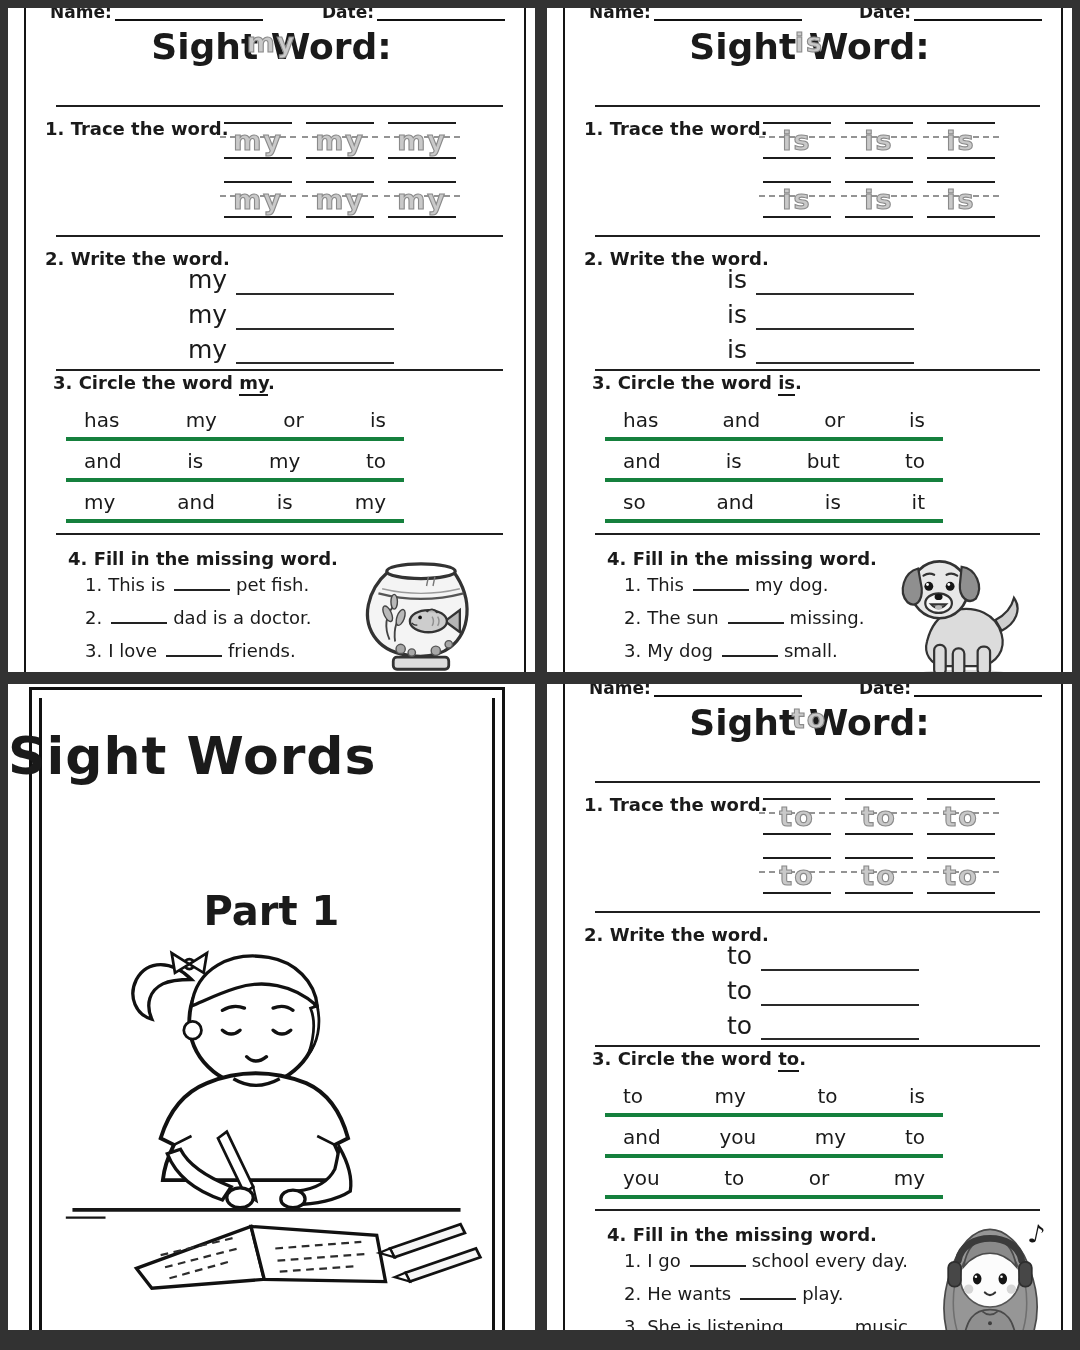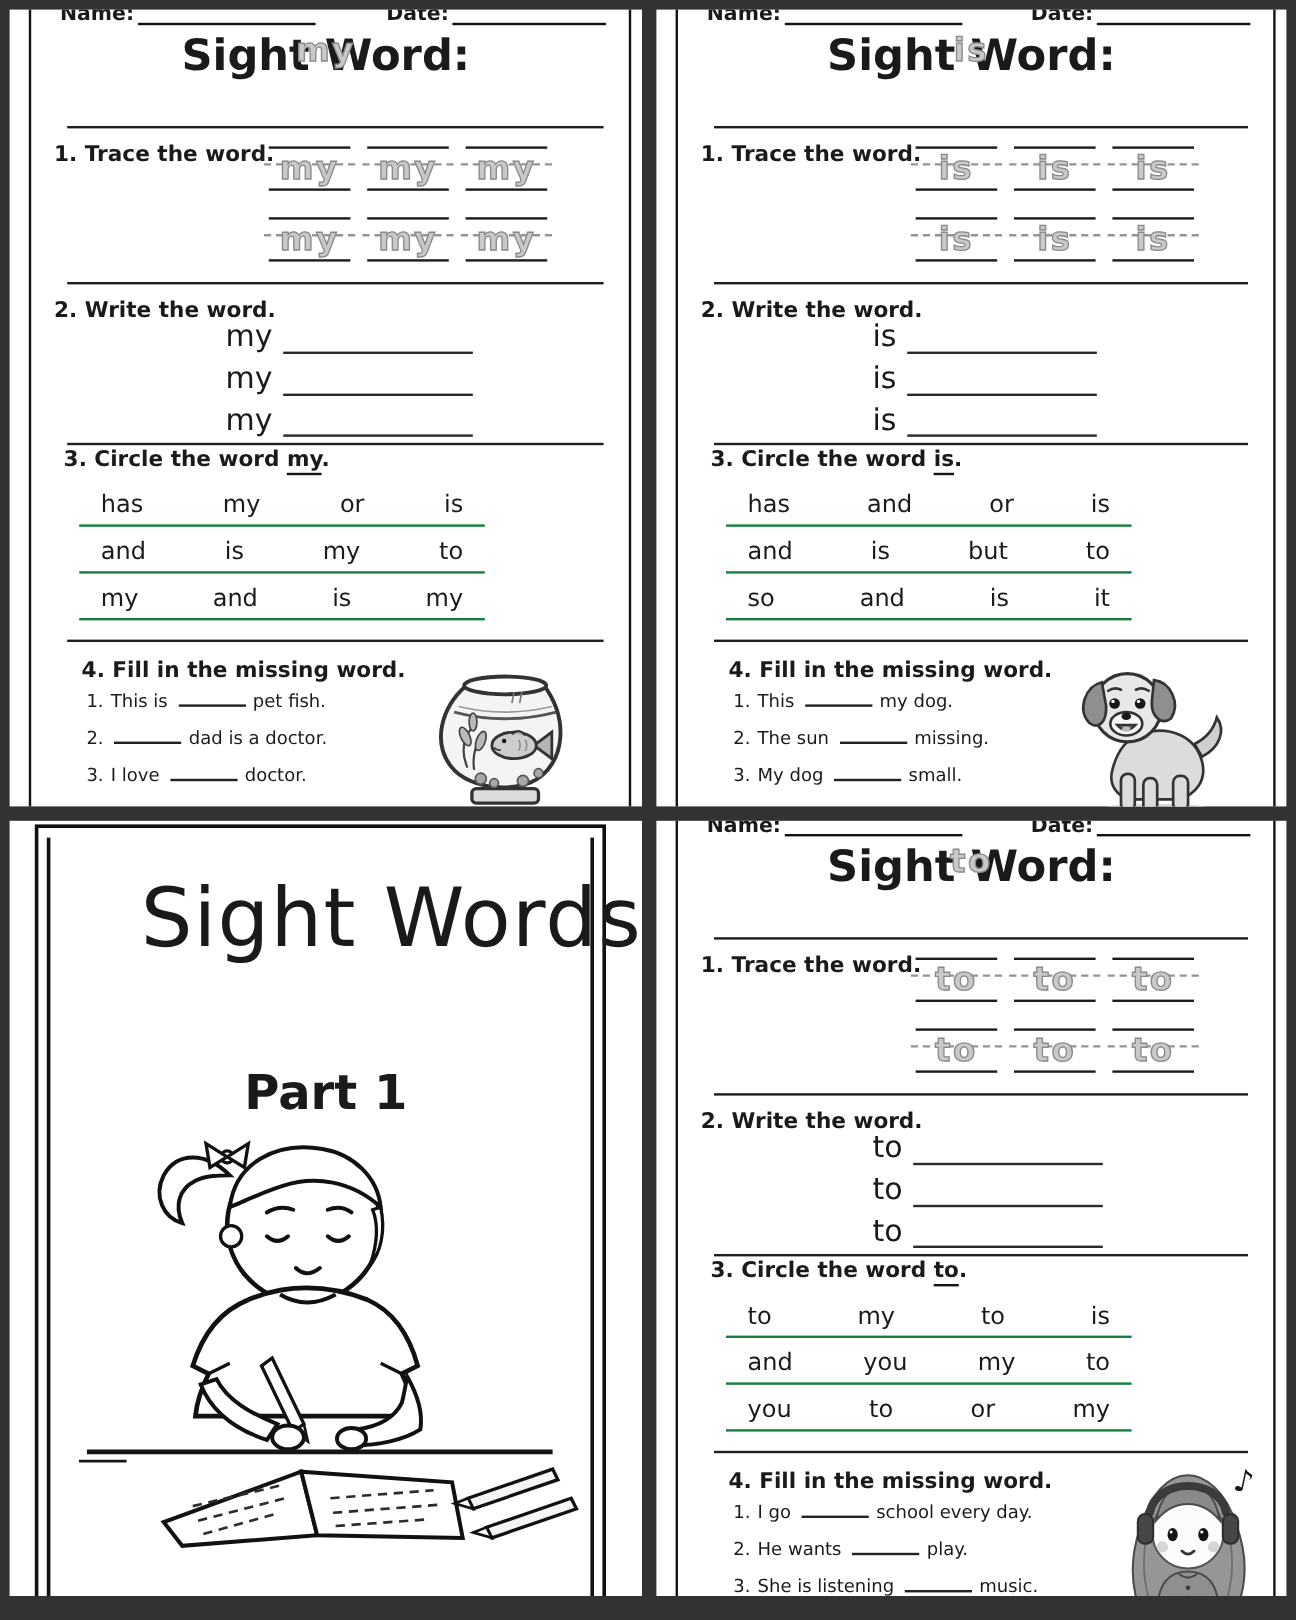--- a/index.html
+++ b/index.html
@@ -47,40 +47,40 @@
 
   
   .write-rows{position:absolute;left:180px;top:258px;display:flex;flex-direction:column;gap:6px;}
   .wrow{display:flex;align-items:flex-end;gap:9px;}
   .wword{font-size:25px;font-weight:500;line-height:1.15;}
   .wline{width:158px;border-bottom:2px solid #2a2a2a;height:20px;}
 
   
   .circle-grid{position:absolute;left:58px;top:400px;width:338px;}
   .crow{display:flex;justify-content:space-between;padding:0 18px 5px 18px;
-        border-bottom:2px solid #15803d;margin-bottom:8px;font-size:20px;font-weight:500;}
-
-  
-  .sentences{position:absolute;left:64px;top:566px;display:flex;flex-direction:column;gap:12px;
-             font-size:15px;}
+        border-bottom:4px solid #15803d;margin-bottom:8px;font-size:20px;font-weight:500;}
+
+  
+  .sentences{position:absolute;left:77px;top:566px;display:flex;flex-direction:column;gap:12px;
+             font-size:18px;}
   .sent{white-space:nowrap;}
   .sent > span{margin-right:6px;}
   .blank{display:inline-block;width:56px;height:13px;border-bottom:2.5px solid #222;margin:0 3px;}
 
   .illus{position:absolute;}
   .illus-fishbowl{right:40px;bottom:-6px;width:148px;}
   .illus-puppy{right:42px;bottom:-10px;width:142px;}
   .illus-girlhp{right:18px;bottom:-14px;width:128px;}
 
   
   .cover-frame{position:absolute;left:21px;right:30px;top:3px;bottom:-12px;border:3px solid #111;}
   .cover-frame-inner{position:absolute;left:31px;right:40px;top:14px;bottom:-12px;
                      border-left:3px solid #111;border-right:3px solid #111;}
-  .cover-title{position:absolute;top:42px;left:0;right:0;text-align:right;
-               font-size:68px;font-weight:400;letter-spacing:1px;}
+  .cover-title{position:absolute;top:42px;left:0;right:0;text-align:left;
+               font-size:52px;font-weight:700;letter-spacing:1px;}
   .cover-badge{position:absolute;top:126px;left:50%;transform:translateX(-50%);
                background:#141414;color:#fff;font-size:34px;font-weight:800;
                padding:8px 26px;border-radius:18px;letter-spacing:2px;white-space:nowrap;}
   .cover-part{position:absolute;top:204px;left:0;right:0;text-align:center;
               font-size:40px;font-weight:800;}
   .illus-girlwriting{position:absolute;top:258px;left:50%;transform:translateX(-50%);width:430px;}
 </style>
 </head>
 <body>
 
@@ -163,21 +163,21 @@
           <span class="cword">and</span>
           <span class="cword">is</span>
           <span class="cword">my</span>
         </div>
       </div>
     <div class="rule r4"></div>
     <div class="seclabel s4">4. Fill in the missing word.</div>
     <div class="sentences">
         <div class="sent"><span class="snum">1.</span><span class="stext">This is</span><span class="blank"></span><span class="stext">pet fish.</span></div>
         <div class="sent"><span class="snum">2.</span><span class="blank"></span><span class="stext">dad is a doctor.</span></div>
-        <div class="sent"><span class="snum">3.</span><span class="stext">I love</span><span class="blank"></span><span class="stext">doctor.</span></div>
+        <div class="sent"><span class="snum">3.</span><span class="stext">I love</span><span class="blank"></span><span class="stext">friends.</span></div>
       </div>
     <svg class="illus illus-fishbowl" viewBox="0 0 160 140">
       <rect x="50" y="117" width="60" height="13" rx="4" fill="#dcdcdc" stroke="#333" stroke-width="3"></rect>
       <path d="M45,24 C22,44 14,76 32,98 C48,118 92,122 112,106 C132,90 138,56 115,24 Z" fill="#f4f4f4" stroke="#333" stroke-width="3.5"></path>
       <ellipse cx="80" cy="24" rx="37" ry="8" fill="#ffffff" stroke="#333" stroke-width="3.5"></ellipse>
       <path d="M34,48 Q80,60 126,48" stroke="#555" stroke-width="2.5" fill="none"></path>
       <path d="M38,43 Q80,53 122,43" stroke="#9a9a9a" stroke-width="1.5" fill="none"></path>
       <path d="M88,30 L86,40 M95,30 L93,40" stroke="#777" stroke-width="1.5"></path>
       <path d="M46,98 C40,84 42,72 50,62" stroke="#444" stroke-width="2" fill="none"></path>
       <path d="M52,100 C50,86 54,74 62,68" stroke="#444" stroke-width="2" fill="none"></path>

